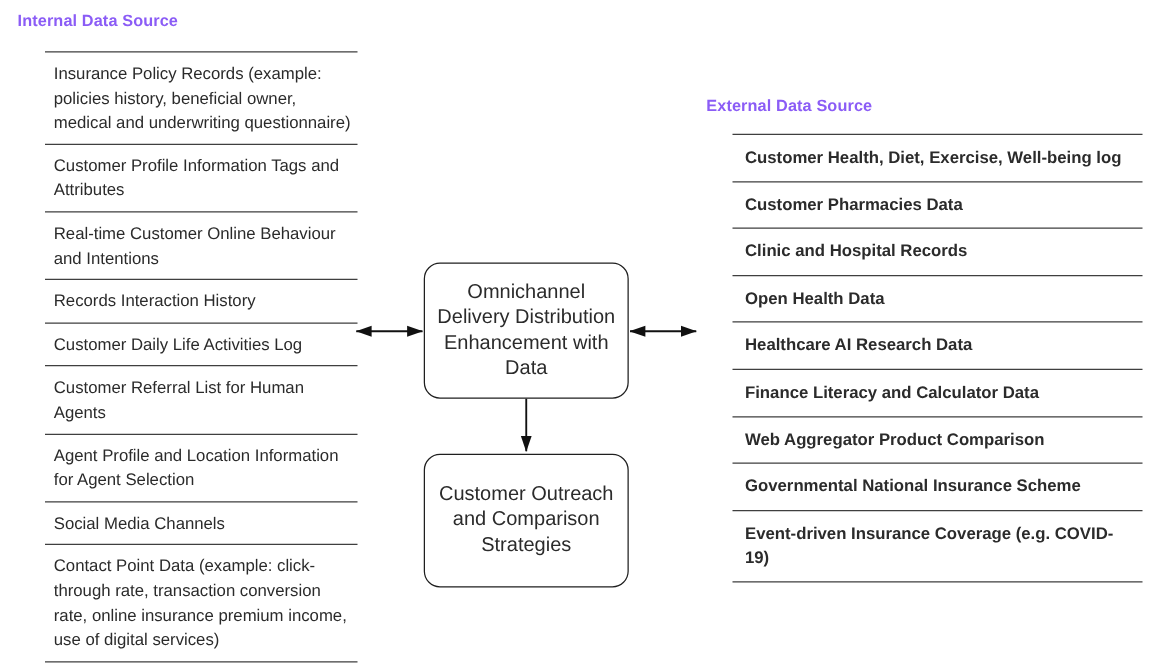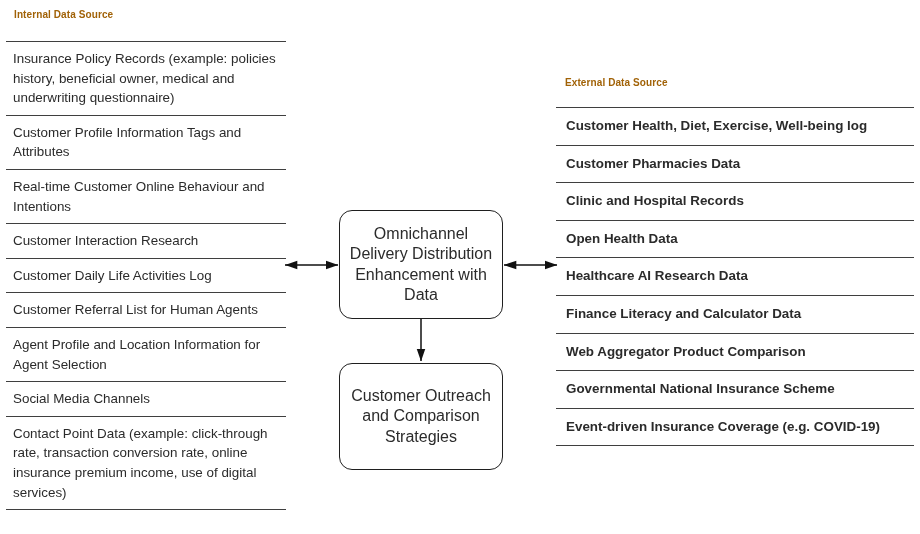--- a/index.html
+++ b/index.html
@@ -13,23 +13,23 @@
     height: 534px;
     background: #ffffff;
     font-family: "Liberation Sans", sans-serif;
     color: #262626;
     overflow: hidden;
   }
 
   
   .col-title {
     position: absolute;
-    font-size: 10px;
+    font-size: 13px;
     font-weight: bold;
-    color: #a16207;
+    color: #8b5cf6;
     letter-spacing: 0.1px;
     white-space: nowrap;
   }
   #internal-title { left: 14px; top: 9px; }
   #external-title { left: 565px; top: 77px; }
 
   
   .list {
     position: absolute;
   }
@@ -37,20 +37,21 @@
   #external-list { left: 556px; top: 107px; width: 358px; font-weight: bold; }
 
   .list-item {
     position: relative;
     border-top: 1.4px solid #3f3f3f;
     box-sizing: border-box;
     padding: 7px 8px 7px 7px;
     font-size: 13.4px;
     line-height: 19.6px;
     color: #2b2b2b;
+    margin-left: 30px;
   }
   .list .list-item:last-child {
     border-bottom: 1.4px solid #3f3f3f;
   }
   #internal-list .list-item { padding-right: 4px; }
   #external-list .list-item { padding: 8px 6px 9px 10px; }
 
   
   .proc-box {
     position: absolute;
@@ -96,21 +97,21 @@
 <body>
 
 <div id="page">
 
   <div id="internal-title" class="col-title">Internal Data Source</div>
 
   <div id="internal-list" class="list">
     <div class="list-item">Insurance Policy Records (example: policies history, beneficial owner, medical and underwriting questionnaire)</div>
     <div class="list-item">Customer Profile Information Tags and Attributes</div>
     <div class="list-item">Real-time Customer Online Behaviour and Intentions</div>
-    <div class="list-item">Customer Interaction Research</div>
+    <div class="list-item">Records Interaction History</div>
     <div class="list-item">Customer Daily Life Activities Log</div>
     <div class="list-item">Customer Referral List for Human Agents</div>
     <div class="list-item">Agent Profile and Location Information for Agent Selection</div>
     <div class="list-item">Social Media Channels</div>
     <div class="list-item">Contact Point Data (example: click-through rate, transaction conversion rate, online insurance premium income, use of digital services)</div>
   </div>
 
   <div id="external-title" class="col-title">External Data Source</div>
 
   <div id="external-list" class="list">

